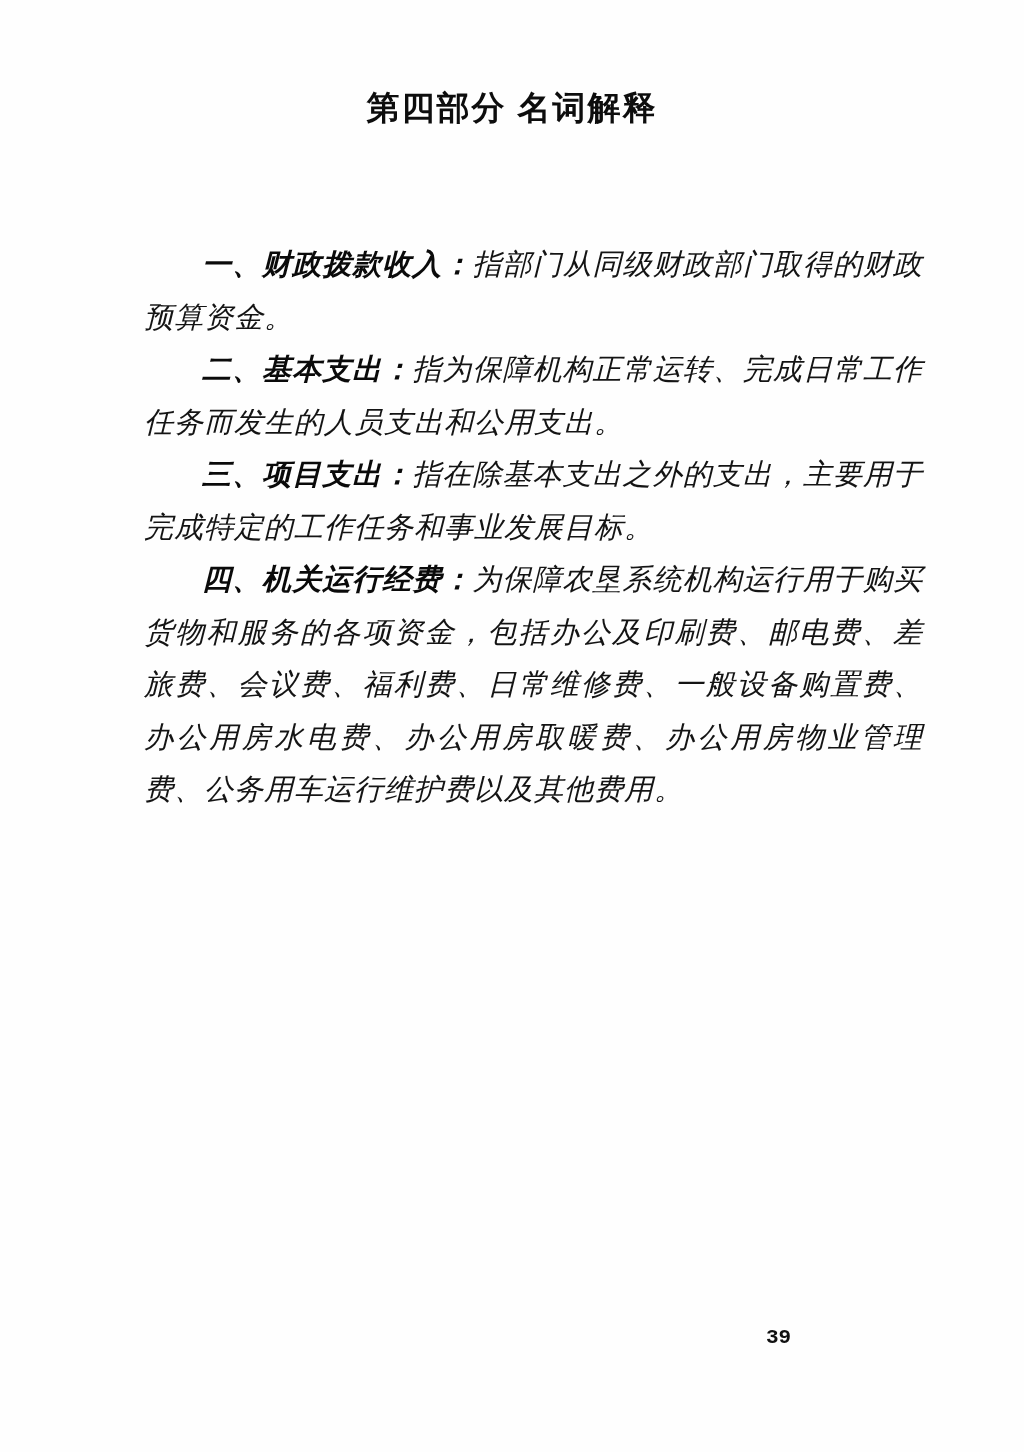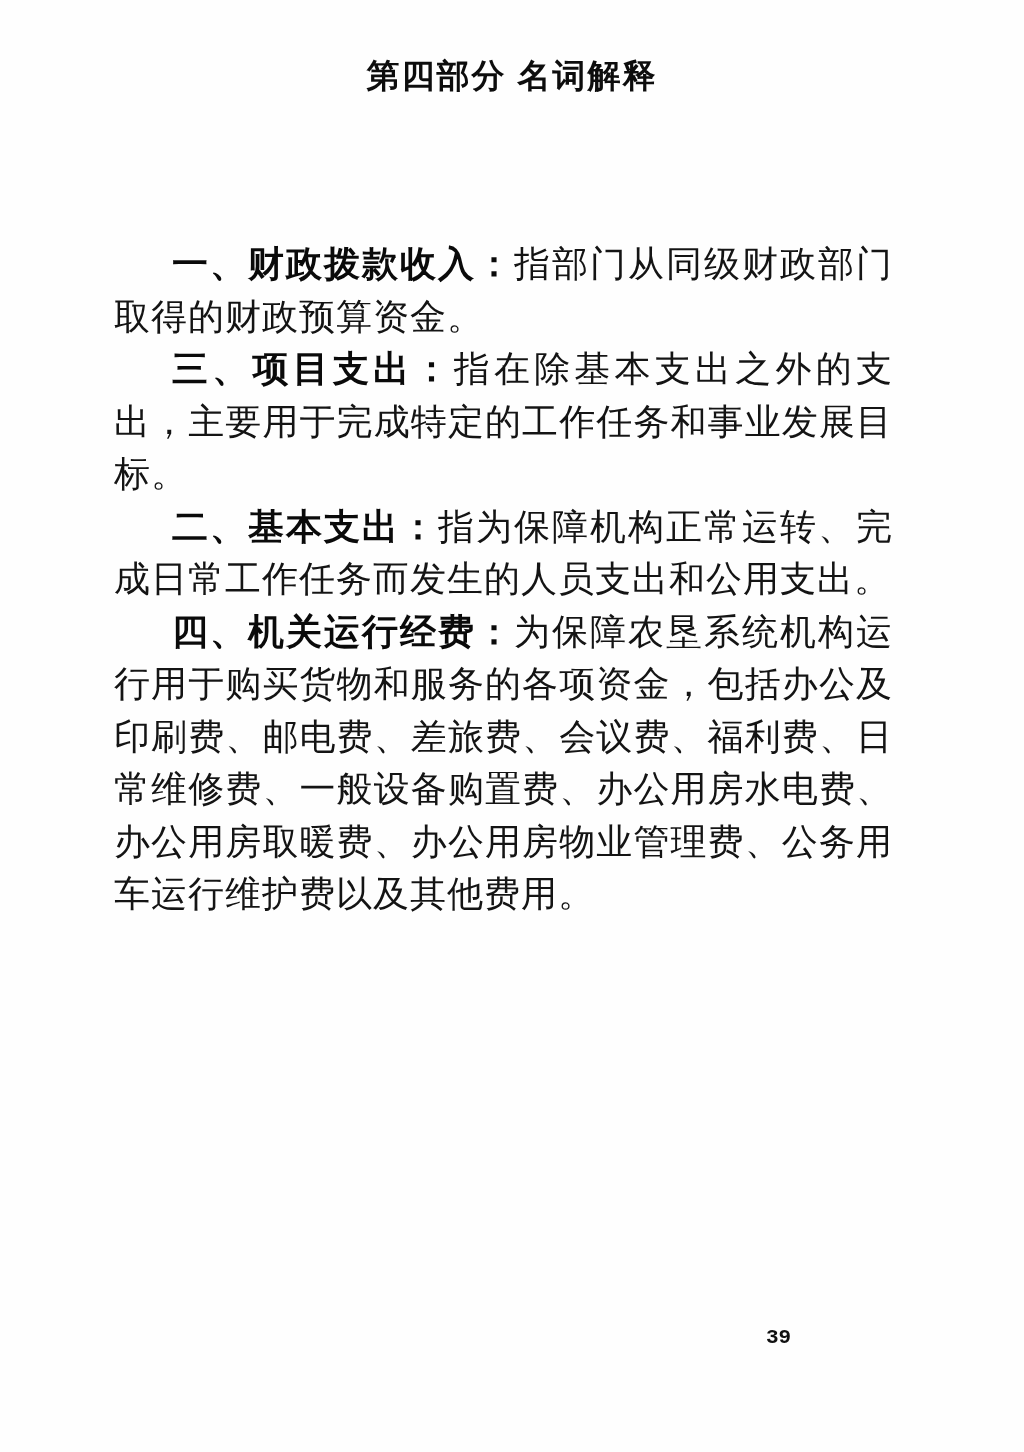--- a/index.html
+++ b/index.html
@@ -15,42 +15,43 @@
 
   .page {
     position: relative;
     width: 1024px;
     height: 1452px;
     background: #fefefe;
   }
 
   
   .doc-title {
-    padding-top: 56px;
+    padding-top: 88px;
     text-align: center;
     font-family: "Liberation Sans", sans-serif;
     font-size: 33px;
     font-weight: 700;
     letter-spacing: 2px;
     line-height: 40px;
     color: #0d0d0d;
   }
 
   
   .definitions {
     position: absolute;
     top: 238px;
-    left: 114px;
+    left: 144px;
     width: 779px;
-    font-size: 36px;
+    font-size: 29px;
     line-height: 52.5px;
     text-align: justify;
     text-justify: inter-character;
     letter-spacing: 1px;
     color: #141414;
+    font-style: italic;
   }
 
   .definitions p {
     text-indent: 58px;
     margin: 0;
   }
 
   .term {
     font-family: "Liberation Sans", sans-serif;
     font-weight: 700;
@@ -79,25 +80,25 @@
 
   <h1 class="doc-title">第四部分  名词解释</h1>
 
   <div class="definitions">
 
     <p>
       <span class="term">一、财政拨款收入：</span><span class="definition">指部门从同级财政部门取得的财政预算资金。</span>
     </p>
 
     <p>
-      <span class="term">三、项目支出：</span><span class="definition">指在除基本支出之外的支出，主要用于完成特定的工作任务和事业发展目标。</span>
+      <span class="term">二、基本支出：</span><span class="definition">指为保障机构正常运转、完成日常工作任务而发生的人员支出和公用支出。</span>
     </p>
 
     <p>
-      <span class="term">二、基本支出：</span><span class="definition">指为保障机构正常运转、完成日常工作任务而发生的人员支出和公用支出。</span>
+      <span class="term">三、项目支出：</span><span class="definition">指在除基本支出之外的支出，主要用于完成特定的工作任务和事业发展目标。</span>
     </p>
 
     <p>
       <span class="term">四、机关运行经费：</span><span class="definition">为保障农垦系统机构运行用于购买货物和服务的各项资金，包括办公及印刷费、邮电费、差旅费、会议费、福利费、日常维修费、一般设备购置费、办公用房水电费、办公用房取暖费、办公用房物业管理费、公务用车运行维护费以及其他费用。</span>
     </p>
 
 
   </div>
 
   <div class="page-number">39</div>

